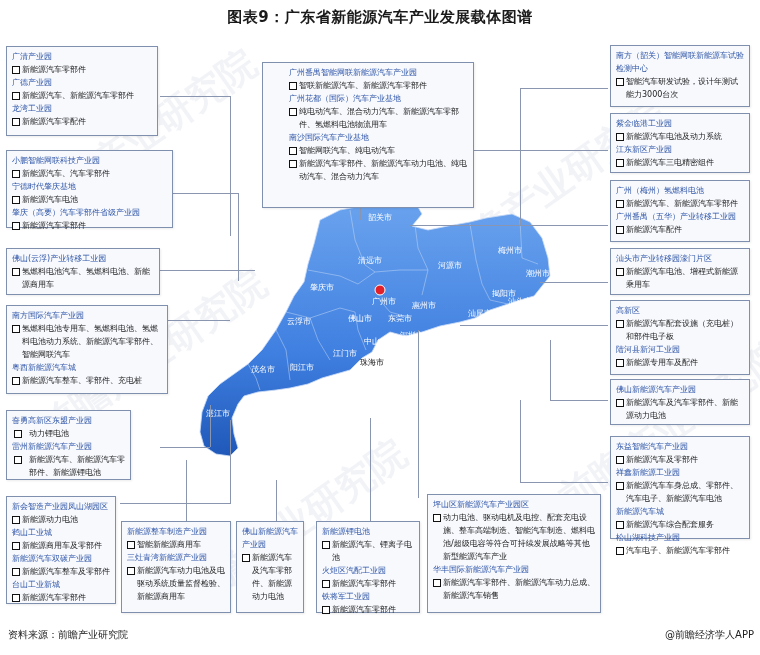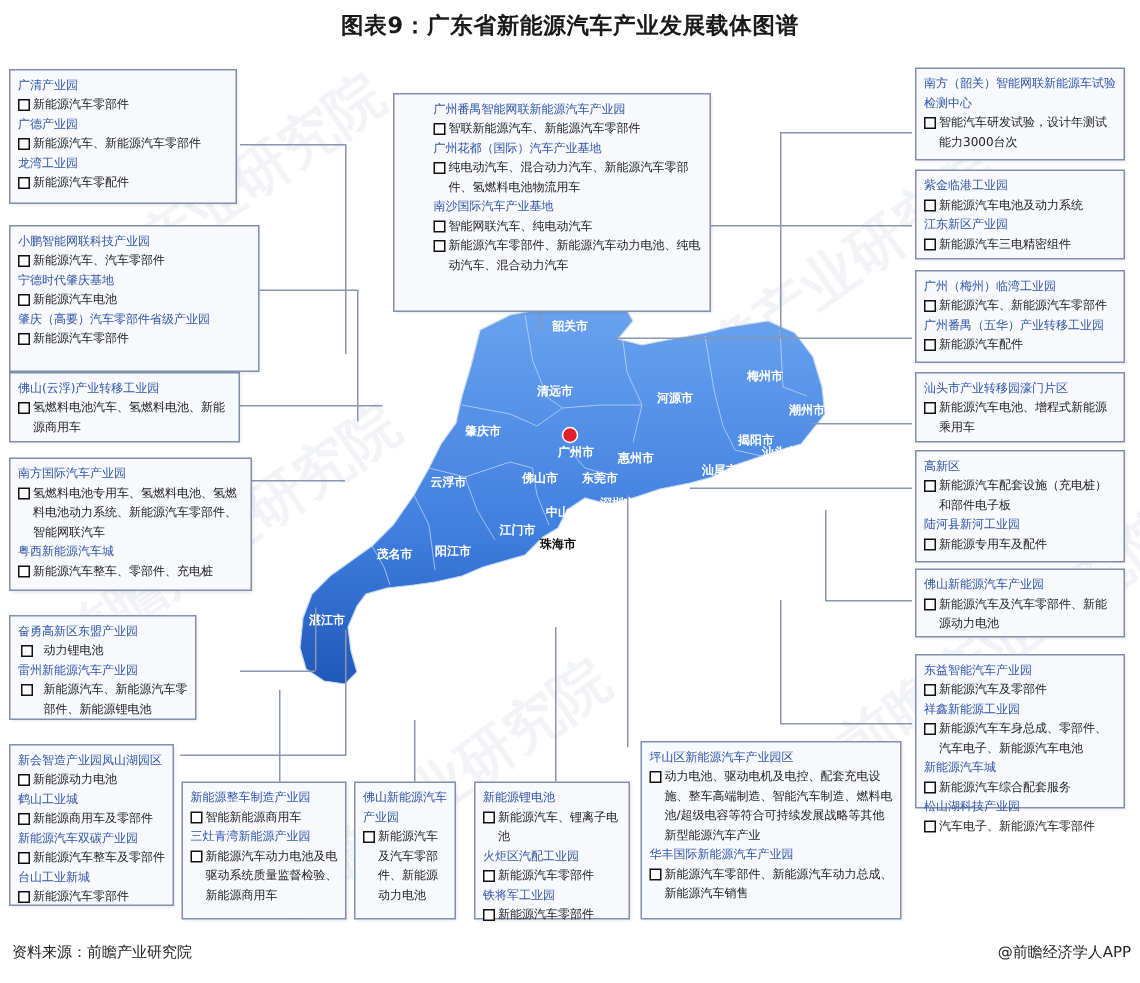--- a/index.html
+++ b/index.html
@@ -16,21 +16,21 @@
   .park { color: #2f55a8; font-size: 8px; line-height: 13px; }
   .item { font-size: 8px; line-height: 13px; color: #222; padding-left: 10px; position: relative; }
   .item::before {
     content: ""; position: absolute; left: 0; top: 3px; width: 6px; height: 6px;
     border: 1px solid #111; background: #fff;
   }
   .item.wide { padding-left: 17px; }
   .item.wide::before { left: 2px; }
   .connector { position: absolute; background: #8a96b0; }
   .map-wrap { position: absolute; left: 190px; top: 200px; width: 380px; height: 260px; }
-  .city-label { position: absolute; font-size: 8px; color: #ffffff; white-space: nowrap; font-weight: bold; }
+  .city-label { position: absolute; font-size: 8px; color: #ffffff; white-space: nowrap; }
   .city-label.dark { color: #111; }
   .footer-left { position: absolute; left: 8px; top: 628px; font-size: 10px; color: #222; }
   .footer-right { position: absolute; right: 6px; top: 628px; font-size: 10px; color: #222; }
   .watermark { position: absolute; font-size: 38px; color: rgba(180,190,210,0.18); font-weight: bold; transform: rotate(-35deg); pointer-events: none; white-space: nowrap; }
 </style>
 </head>
 <body>
 
 <div class="title">图表9：广东省新能源汽车产业发展载体图谱</div>
 
@@ -118,21 +118,21 @@
 <div class="connector" style="left:520px;top:400px;width:1px;height:82px;"></div>
 
 <div class="box" id="box-qingyuan" style="left:6px;top:46px;width:152px;height:90px;">
     <div class="park">广清产业园</div>
     <div class="item">新能源汽车零部件</div>
     <div class="park">广德产业园</div>
     <div class="item">新能源汽车、新能源汽车零部件</div>
     <div class="park">龙湾工业园</div>
     <div class="item">新能源汽车零配件</div>
   </div>
-<div class="box" id="box-zhaoqing" style="left:6px;top:150px;width:167px;height:98px;">
+<div class="box" id="box-zhaoqing" style="left:6px;top:150px;width:167px;height:78px;">
     <div class="park">小鹏智能网联科技产业园</div>
     <div class="item">新能源汽车、汽车零部件</div>
     <div class="park">宁德时代肇庆基地</div>
     <div class="item">新能源汽车电池</div>
     <div class="park">肇庆（高要）汽车零部件省级产业园</div>
     <div class="item">新能源汽车零部件</div>
   </div>
 <div class="box" id="box-yunfu" style="left:6px;top:248px;width:154px;height:47px;">
     <div class="park">佛山(云浮)产业转移工业园</div>
     <div class="item">氢燃料电池汽车、氢燃料电池、新能源商用车</div>
@@ -199,21 +199,21 @@
     <div class="park">南方（韶关）智能网联新能源车试验检测中心</div>
     <div class="item">智能汽车研发试验，设计年测试能力3000台次</div>
   </div>
 <div class="box" id="box-heyuan" style="left:610px;top:113px;width:140px;height:60px;">
     <div class="park">紫金临港工业园</div>
     <div class="item">新能源汽车电池及动力系统</div>
     <div class="park">江东新区产业园</div>
     <div class="item">新能源汽车三电精密组件</div>
   </div>
 <div class="box" id="box-meizhou" style="left:610px;top:180px;width:140px;height:62px;">
-    <div class="park">广州（梅州）临湾工业园</div>
+    <div class="park">广州（梅州）氢燃料电池</div>
     <div class="item">新能源汽车、新能源汽车零部件</div>
     <div class="park">广州番禺（五华）产业转移工业园</div>
     <div class="item">新能源汽车配件</div>
   </div>
 <div class="box" id="box-shantou" style="left:610px;top:248px;width:140px;height:47px;">
     <div class="park">汕头市产业转移园濠门片区</div>
     <div class="item">新能源汽车电池、增程式新能源乘用车</div>
   </div>
 <div class="box" id="box-shanwei" style="left:610px;top:300px;width:140px;height:75px;">
     <div class="park">高新区</div>

